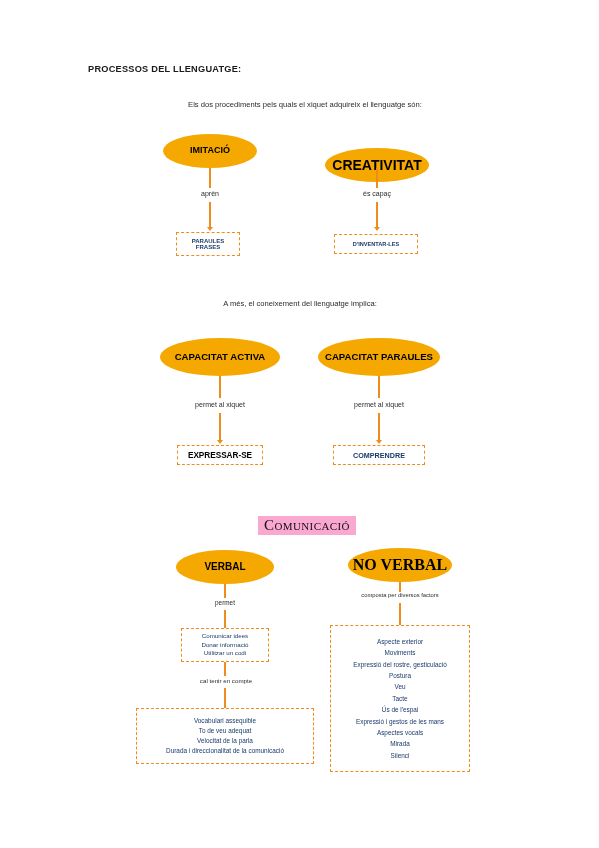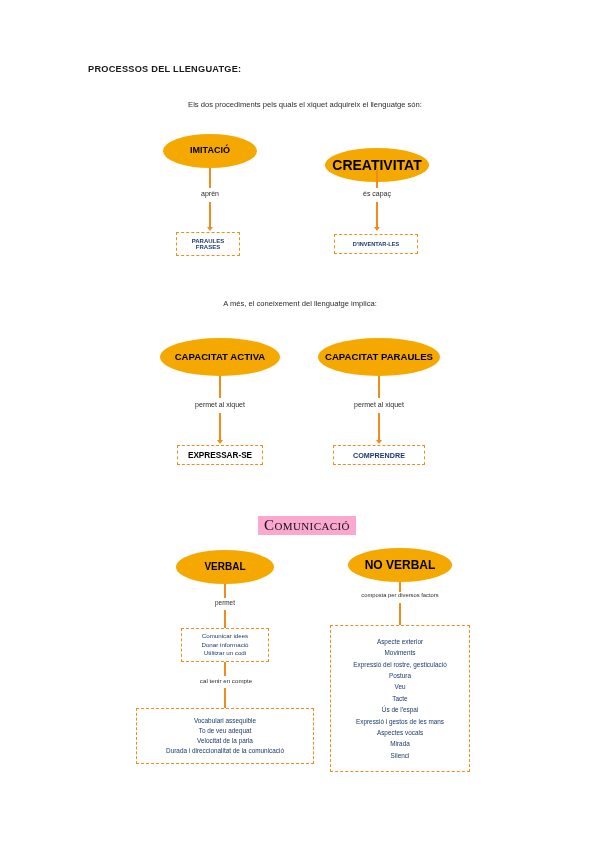--- a/index.html
+++ b/index.html
@@ -178,21 +178,21 @@
   <div class="abs edge-label" style="left:186px; top:677px; width:80px; font-size:6.2px;">cal tenir en compte</div>
   <div class="abs vline" style="left:224.3px; top:688px; height:20px;"></div>
 
   <div class="abs dbox" style="left:136px; top:708px; width:178px; height:56px; font-size:6.4px; color:#1a3a6b; line-height:1.6;">
     <span class="line">Vocabulari assequible</span>
     <span class="line">To de veu adequat</span>
     <span class="line">Velocitat de la parla</span>
     <span class="line">Durada i direccionalitat de la comunicació</span>
   </div>
 
-  <div class="abs oval" style="left:348px; top:548px; width:104px; height:34px; font-size:12px;">NO VERBAL</div>
+  <div class="abs oval" style="left:348px; top:548px; width:104px; height:34px; font-size:16px;font-family:Liberation Serif, serif;">NO VERBAL</div>
 
   <div class="abs vline" style="left:399.3px; top:582px; height:10px;"></div>
   <div class="abs edge-label" style="left:340px; top:592px; width:120px; font-size:5.8px;">composta per diversos factors</div>
   <div class="abs vline" style="left:399.3px; top:603px; height:22px;"></div>
 
   <div class="abs dbox" style="left:330px; top:625px; width:140px; height:147px; font-size:6.4px; color:#1a3a6b; line-height:1.78;">
     <span class="line">Aspecte exterior</span>
     <span class="line">Moviments</span>
     <span class="line">Expressió del rostre, gesticulació</span>
     <span class="line">Postura</span>

